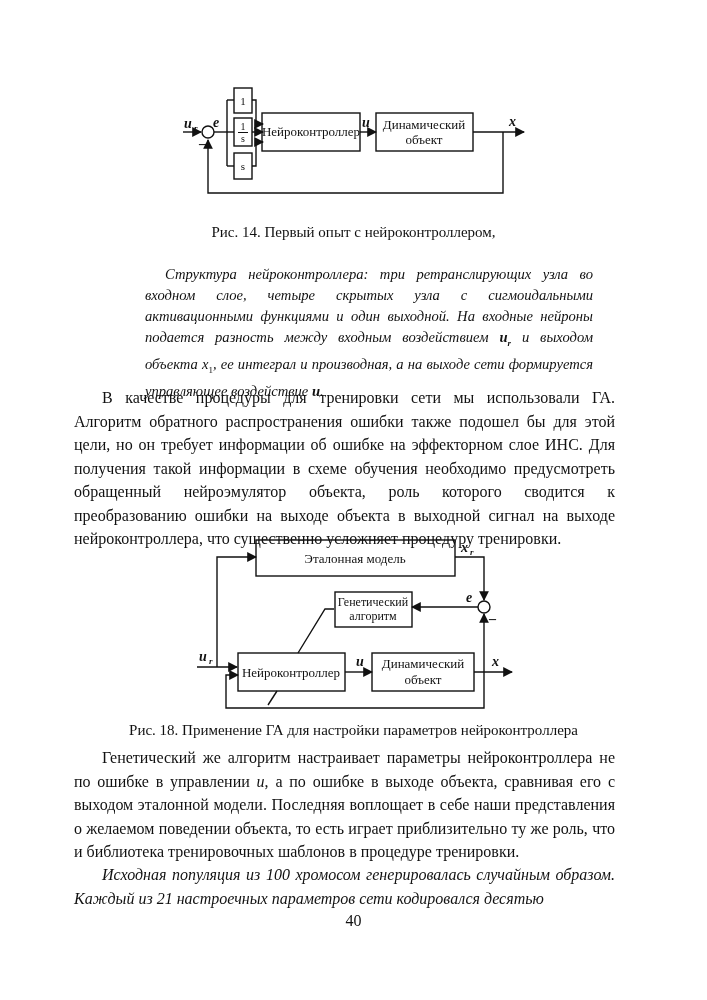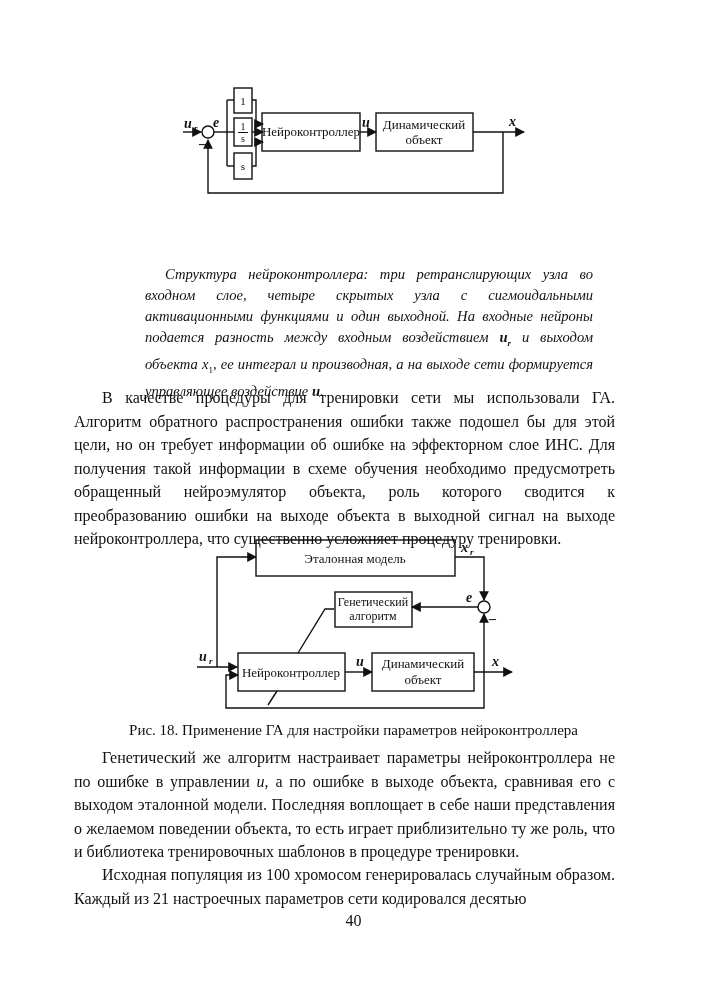--- a/index.html
+++ b/index.html
@@ -73,20 +73,21 @@
     <text x="243" y="170" font-size="11" text-anchor="middle">s</text>
     <text x="311" y="136" font-size="13" text-anchor="middle">Нейроконтроллер</text>
     <text x="362" y="127" font-style="italic" font-weight="bold">u</text>
     <text x="424" y="129" font-size="13" text-anchor="middle">Динамический</text>
     <text x="424" y="144" font-size="13" text-anchor="middle">объект</text>
     <text x="509" y="126" font-style="italic" font-weight="bold">x</text>
   </g>
 </svg>
 
 <div class="caption" style="top:222px;">
+  <div>Рис. 14. Первый опыт с нейроконтроллером,</div>
 </div>
 
 <div class="note" style="top:264px;">
   <p><span>Структура нейроконтроллера: три ретранслирующих узла во входном слое, четыре скрытых узла с сигмоидальными активационными функциями и один выходной. На входные нейроны подается разность между входным воздействием </span><b>u</b><sub style="font-size:9px;font-weight:bold">r</sub><span> и выходом объекта </span><span style="font-style:italic">x</span><sub style="font-size:9px;font-style:normal">1</sub><span>, ее интеграл и производная, а на выходе сети формируется управляющее воздействие </span><b>u</b><span>.</span></p>
 </div>
 
 <div class="body-text" style="top:386px;">
   <p>В качестве процедуры для тренировки сети мы использовали ГА. Алгоритм обратного распространения ошибки также подошел бы для этой цели, но он требует информации об ошибке на эффекторном слое ИНС. Для получения такой информации в схеме обучения необходимо предусмотреть обращенный нейроэмулятор объекта, роль которого сводится к преобразованию ошибки на выходе объекта в выходной сигнал на выходе нейроконтроллера, что существенно усложняет процедуру тренировки.</p>
 </div>
 
@@ -138,17 +139,17 @@
     <text x="492" y="666" font-style="italic" font-weight="bold">x</text>
   </g>
 </svg>
 
 <div class="caption" style="top:720px;">Рис. 18. Применение ГА для настройки параметров нейроконтроллера</div>
 
 <div class="body-text" style="top:746px;">
   <p><span>Генетический же алгоритм настраивает параметры нейроконтроллера не по ошибке в управлении </span><i>u</i><span>, а по ошибке в выходе объекта, сравнивая его с выходом эталонной модели. Последняя воплощает в себе наши представления о желаемом поведении объекта, то есть играет приблизительно ту же роль, что и библиотека тренировочных шаблонов в процедуре тренировки.</span></p>
 </div>
 
-<div class="body-text" style="top:863px;">
+<div class="body-text" style="top:863px;font-style:italic;">
   <p>Исходная популяция из 100 хромосом генерировалась случайным образом. Каждый из 21 настроечных параметров сети кодировался десятью</p>
 </div>
 
 <div class="page-number">40</div>
 
 </body></html>

